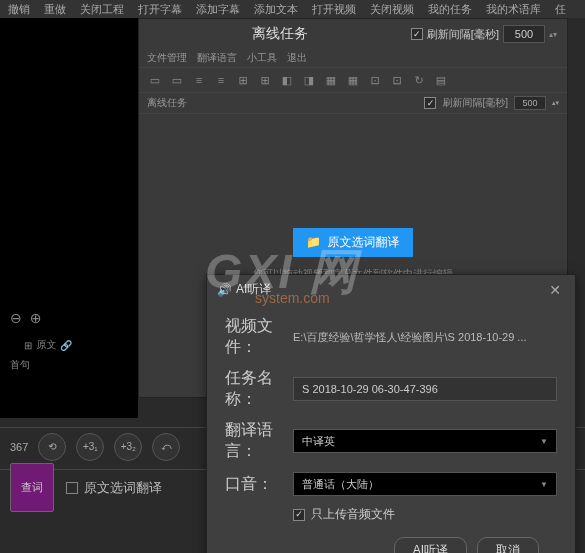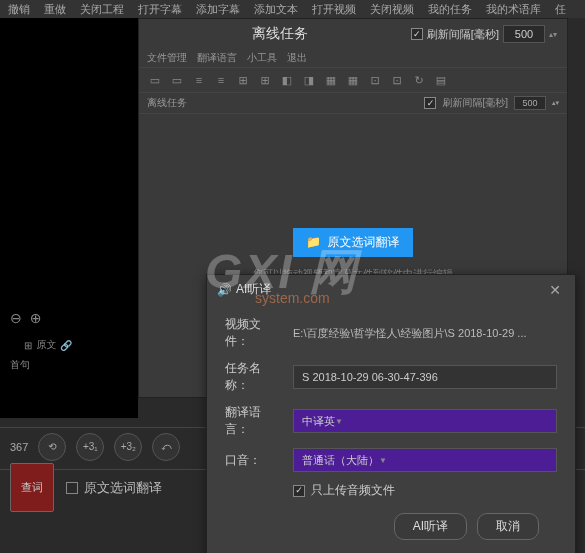--- a/index.html
+++ b/index.html
@@ -31,35 +31,35 @@
 .left-panel { position: absolute; top: 18px; left: 0; width: 138px; height: 400px; background: #000; }
 .left-controls { position: absolute; top: 310px; left: 10px; display: flex; gap: 8px; color: #888; font-size: 14px; }
 .left-text1 { position: absolute; top: 338px; left: 24px; font-size: 10px; color: #888; display: flex; align-items: center; gap: 4px; }
 .left-text2 { position: absolute; top: 358px; left: 10px; font-size: 10px; color: #888; }
 
 .bottom-bar { position: absolute; bottom: 88px; left: 0; right: 0; height: 38px; background: #2a2a2a; display: flex; align-items: center; padding: 0 10px; gap: 10px; border-top: 1px solid #444; }
 .time-label { font-size: 11px; color: #aaa; }
 .round-btn { width: 28px; height: 28px; border: 1px solid #555; border-radius: 50%; display: flex; align-items: center; justify-content: center; color: #aaa; font-size: 10px; background: #333; }
 
 .bottom-bar2 { position: absolute; bottom: 48px; left: 0; right: 0; height: 36px; background: #2a2a2a; display: flex; align-items: center; padding: 0 10px; gap: 12px; border-top: 1px solid #444; }
-.btn-outline { padding: 16px 10px; border: 1px solid #666; background: #7f1d1d; color: #ccc; font-size: 11px; border-radius: 2px; }
+.btn-outline { padding: 16px 10px; border: 1px solid #666; background: #701a75; color: #ccc; font-size: 11px; border-radius: 2px; }
 .cb-label { display: flex; align-items: center; gap: 6px; font-size: 13px; color: #bbb; }
 
 
 .modal { position: absolute; top: 274px; left: 206px; width: 370px; background: #3f3f3f; border: 1px solid #222; box-shadow: 0 2px 10px rgba(0,0,0,0.5); }
 .modal-header { display: flex; align-items: center; padding: 6px 10px; background: #3f3f3f; }
 .modal-header-icon { color: #4fc3f7; font-size: 12px; margin-right: 4px; }
 .modal-title { flex: 1; font-size: 12px; color: #ddd; }
 .modal-close { color: #aaa; font-size: 14px; cursor: pointer; padding: 0 4px; }
 .modal-body { padding: 12px 18px; }
 .form-row { display: flex; align-items: center; margin-bottom: 10px; gap: 10px; }
-.form-label { width: 58px; font-size: 12px; color: #ccc; text-align: left; flex-shrink: 0; }
+.form-label { width: 58px; font-size: 16px; color: #ccc; text-align: left; flex-shrink: 0; }
 .form-value { flex: 1; font-size: 11px; color: #bbb; overflow: hidden; text-overflow: ellipsis; white-space: nowrap; }
 .form-input { flex: 1; height: 24px; background: #333; border: 1px solid #555; color: #ccc; padding: 0 8px; font-size: 11px; }
-.form-select { flex: 1; height: 24px; background: #4c1d95; border: 1px solid #555; color: #ccc; padding: 0 8px; font-size: 11px; display: flex; align-items: center; cursor: pointer; }
+.form-select { flex: 1; height: 24px; background: #000000; border: 1px solid #555; color: #ccc; padding: 0 8px; font-size: 11px; display: flex; align-items: center; justify-content: space-between; cursor: pointer; }
 .chevron { color: #888; font-size: 8px; }
 .checkbox-row { margin-left: 68px; display: flex; align-items: center; gap: 6px; margin-bottom: 14px; font-size: 12px; color: #ccc; }
 .modal-footer { display: flex; justify-content: flex-end; gap: 10px; padding: 0 18px 14px; }
 .modal-btn { padding: 4px 18px; border: 1px solid #666; background: #3a3a3a; color: #ddd; font-size: 12px; border-radius: 10px; cursor: pointer; }
 
 .watermark { position: absolute; top: 240px; left: 205px; font-size: 48px; font-weight: bold; color: rgba(255,255,255,0.28); pointer-events: none; font-style: italic; letter-spacing: 2px; z-index: 5; }
 .watermark-sub { position: absolute; top: 290px; left: 255px; font-size: 14px; color: rgba(200,120,80,0.7); pointer-events: none; z-index: 20; }
 </style>
 </head>
 <body>

